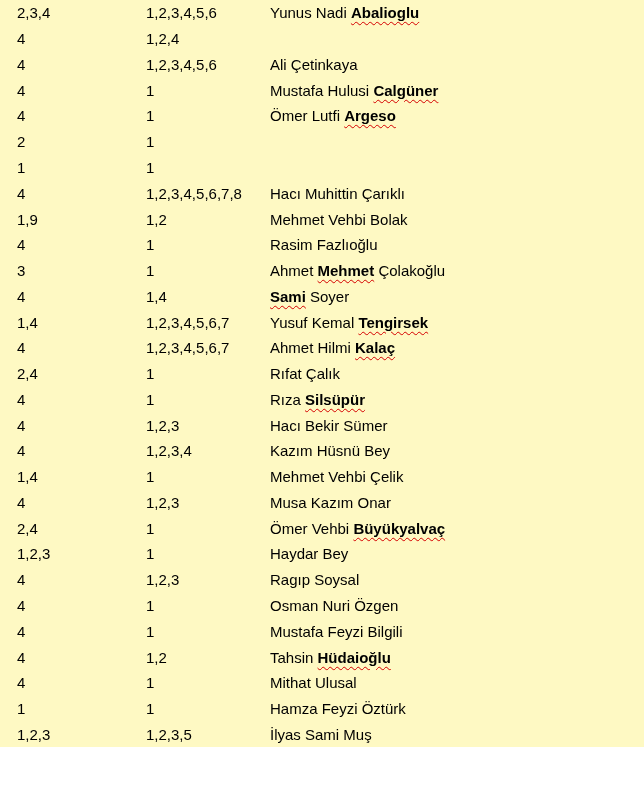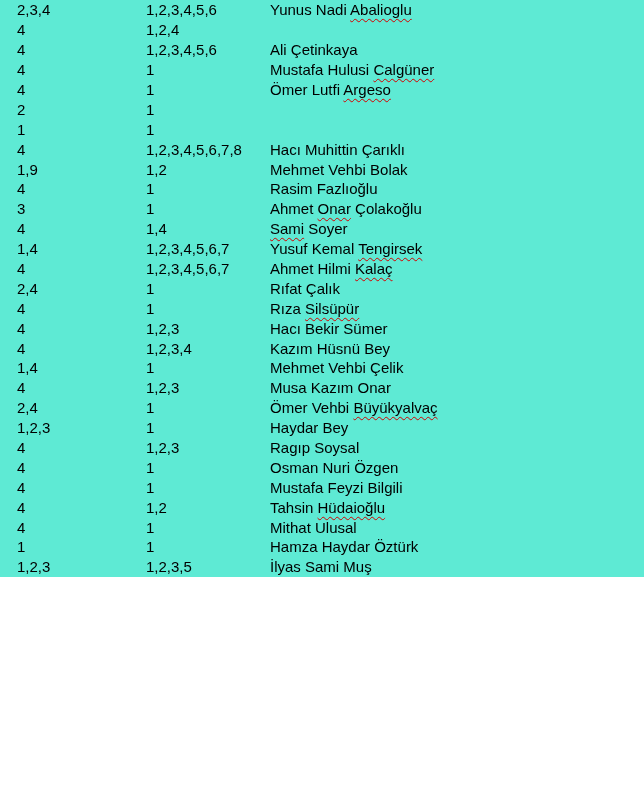--- a/index.html
+++ b/index.html
@@ -3,22 +3,22 @@
 <meta charset="utf-8">
 <style>
   html, body {
     margin: 0;
     padding: 0;
     background: #ffffff;
   }
   .page {
     position: relative;
     width: 644px;
-    height: 577px;
-    background: #5eead4;
+    height: 747px;
+    background: #fef9c3;
     overflow: hidden;
     font-family: "Liberation Sans", "DejaVu Sans", sans-serif;
     font-size: 15px;
     color: #000000;
   }
   .rows {
     display: flex;
     flex-direction: column;
     height: 100%;
   }
@@ -33,20 +33,21 @@
   }
   .cell {
     overflow: visible;
   }
   .miss {
     text-decoration-line: underline;
     text-decoration-style: wavy;
     text-decoration-color: #d40000;
     text-decoration-thickness: 1px;
     text-underline-offset: 3px;
+    font-weight: bold;
   }
 </style>
 </head>
 <body>
 
 <div class="page">
   <div class="rows" id="rows">
       <div class="row">
         <span class="cell">2,3,4</span>
         <span class="cell">1,2,3,4,5,6</span>
@@ -90,21 +91,21 @@
         <span class="cell">Mehmet Vehbi Bolak</span>
       </div>
       <div class="row">
         <span class="cell">4</span>
         <span class="cell">1</span>
         <span class="cell">Rasim Fazlıoğlu</span>
       </div>
       <div class="row">
         <span class="cell">3</span>
         <span class="cell">1</span>
-        <span class="cell">Ahmet <span class="miss">Onar</span> Çolakoğlu</span>
+        <span class="cell">Ahmet <span class="miss">Mehmet</span> Çolakoğlu</span>
       </div>
       <div class="row">
         <span class="cell">4</span>
         <span class="cell">1,4</span>
         <span class="cell"><span class="miss">Sami</span> Soyer</span>
       </div>
       <div class="row">
         <span class="cell">1,4</span>
         <span class="cell">1,2,3,4,5,6,7</span>
         <span class="cell">Yusuf Kemal <span class="miss">Tengirsek</span></span>
@@ -175,21 +176,21 @@
         <span class="cell">Tahsin <span class="miss">Hüdaioğlu</span></span>
       </div>
       <div class="row">
         <span class="cell">4</span>
         <span class="cell">1</span>
         <span class="cell">Mithat Ulusal</span>
       </div>
       <div class="row">
         <span class="cell">1</span>
         <span class="cell">1</span>
-        <span class="cell">Hamza Haydar Öztürk</span>
+        <span class="cell">Hamza Feyzi Öztürk</span>
       </div>
       <div class="row">
         <span class="cell">1,2,3</span>
         <span class="cell">1,2,3,5</span>
         <span class="cell">İlyas Sami Muş</span>
       </div>
     </div>
 </div>
 
 </body></html>

